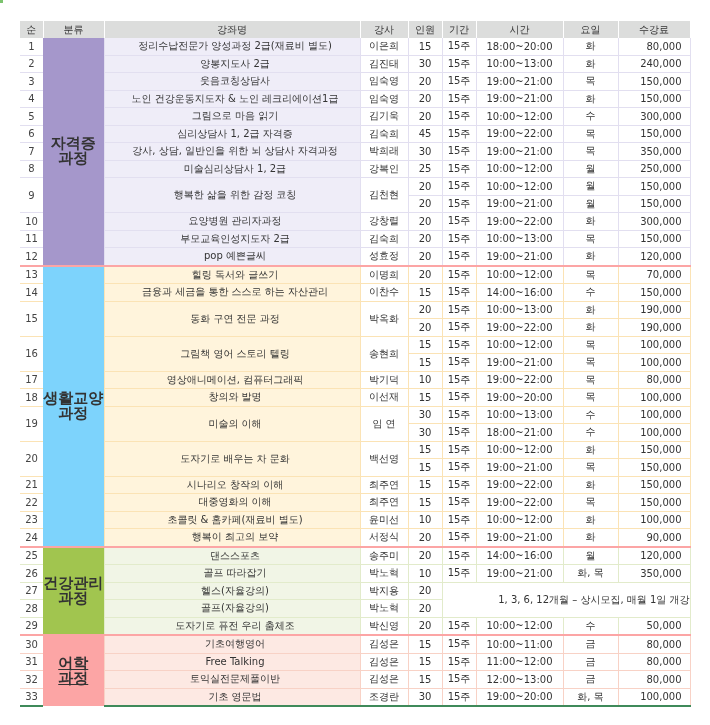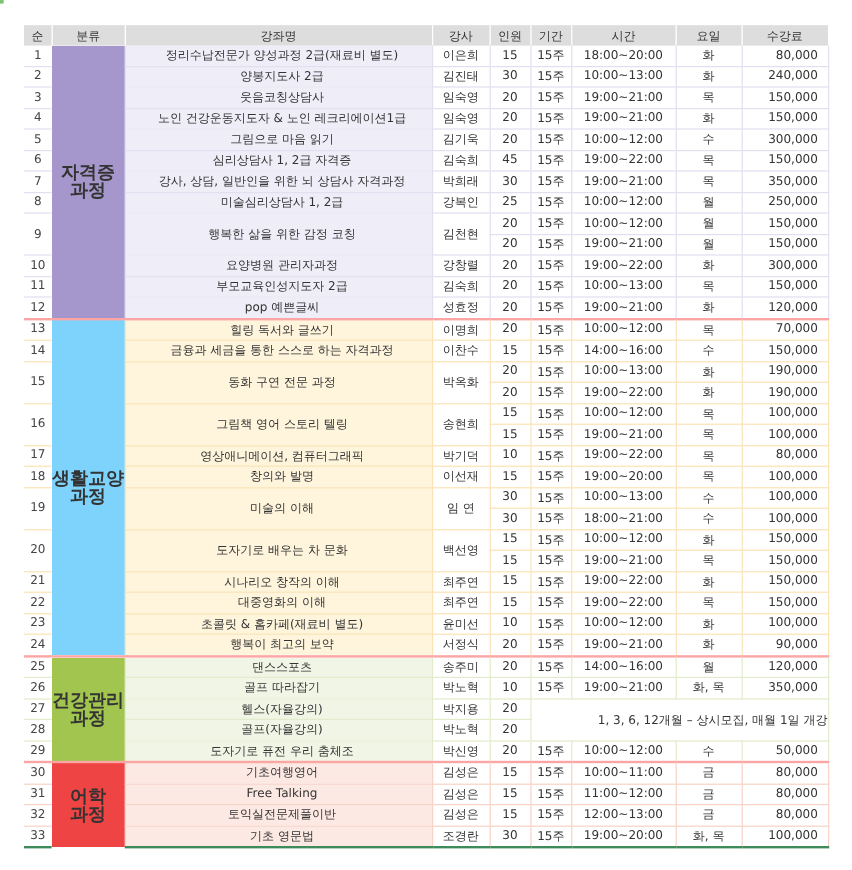--- a/index.html
+++ b/index.html
@@ -20,21 +20,21 @@
   
   tr.g-purple td.cat { background:#a597cb; }
   tr.g-purple td.name { background:#efedf8; }
   tr.g-purple td { border-color:#e2dff0; }
   tr.g-yellow td.cat { background:#7dd3fc; }
   tr.g-yellow td.name { background:#fff4dc; }
   tr.g-yellow td { border-color:#fbe3b5; }
   tr.g-green td.cat { background:#a1c54f;margin-top:10px; }
   tr.g-green td.name { background:#f1f5e6; }
   tr.g-green td { border-color:#e2ebcb; }
-  tr.g-red td.cat { background:#ef4444; }
+  tr.g-red td.cat { background:#fca5a5;text-decoration:underline; }
   tr.g-red td.name { background:#fde9e3; }
   tr.g-red td { border-color:#f8d2c6; }
   tr.sep-top td { border-top:2px solid #fca5a5; }
   tr.sep-bottom td { border-bottom:2px solid #3f8a5a !important; }
   td.cat { border-bottom:none !important; }
   .corner-mark { position:absolute; left:0; top:0; width:3px; height:3px; background:#7cc36e; }
 </style>
 </head>
 <body>
 
@@ -206,21 +206,21 @@
         <td class="name" rowspan="1">힐링 독서와 글쓰기</td>
         <td class="c" rowspan="1">이명희</td>
         <td class="c">20</td>
         <td class="c">15주</td>
         <td class="c">10:00~12:00</td>
         <td class="c">목</td>
         <td class="fee">70,000</td>
       </tr>
       <tr class="g-yellow">
         <td class="num" rowspan="1">14</td>
-        <td class="name" rowspan="1">금융과 세금을 통한 스스로 하는 자격과정</td>
+        <td class="name" rowspan="1">금융과 세금을 통한 스스로 하는 자산관리</td>
         <td class="c" rowspan="1">이찬수</td>
         <td class="c">15</td>
         <td class="c">15주</td>
         <td class="c">14:00~16:00</td>
         <td class="c">수</td>
         <td class="fee">150,000</td>
       </tr>
       <tr class="g-yellow">
         <td class="num" rowspan="2">15</td>
         <td class="name" rowspan="2">동화 구연 전문 과정</td>

